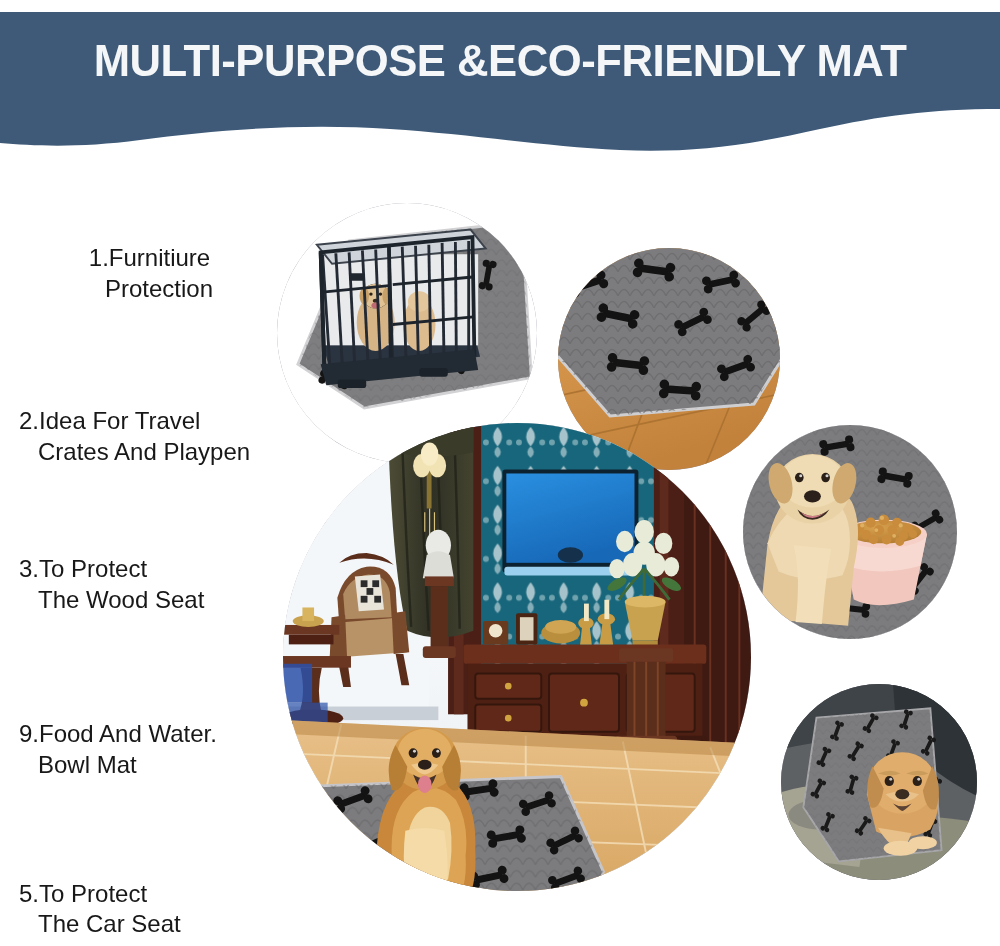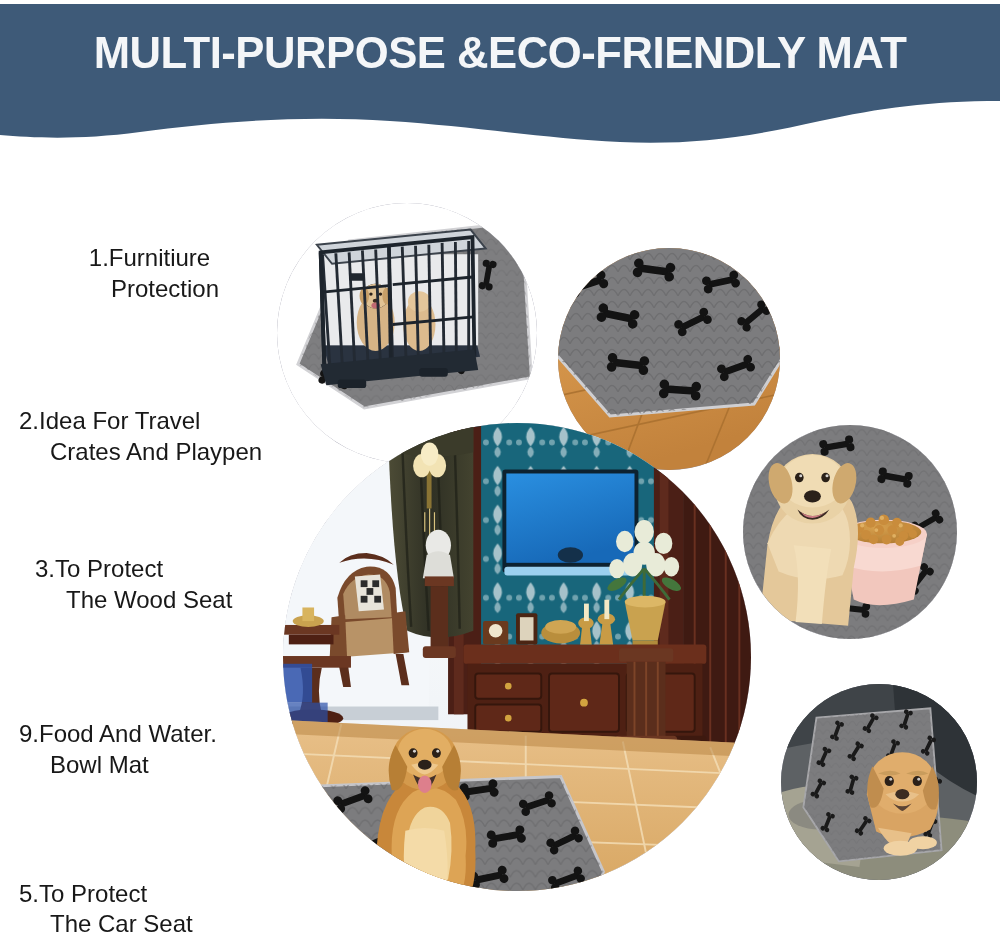--- a/index.html
+++ b/index.html
@@ -7,21 +7,21 @@
     background: #ffffff;
   }
   body {
     width: 1000px; height: 946px;
     position: relative; overflow: hidden;
     font-family: "Liberation Sans", sans-serif;
   }
 
   
   #header-band {
-    position: absolute; left: 0; top: 4px;
+    position: absolute; left: 0; top: 12px;
     width: 1000px; height: 150px;
     overflow: hidden;
     text-decoration: underline;
   }
   #header-wave-svg { position:absolute; left:0; top:0; }
   #header-title {
     position: absolute; left: 0; top: 23px;
     width: 1000px;
     text-align: center;
     color: #f4f6f8;
@@ -39,21 +39,21 @@
     width: 280px;
   }
   .feature-item {
     margin-bottom: 28px;
     color: #181818;
     font-size: 24px;
     line-height: 1.28;
     font-family: "Liberation Sans", sans-serif;
   }
   .feature-item .ln1 { display: block; padding-left: 20px; text-indent: -1px; }
-  .feature-item .ln2 { display: block; padding-left: 50px; }
+  .feature-item .ln2 { display: block; padding-left: 38px; }
 
   
   .photo-circle {
     position: absolute;
     border-radius: 50%;
     box-sizing: border-box;
     border: 7px solid #8b8b9d;
     overflow: visible;
   }
   .photo-circle > .clip {
@@ -100,21 +100,21 @@
   <div class="feature-item" style="margin-bottom:102px;text-align:center;">
     <span class="ln1">1.Furnitiure</span>
     <span class="ln2">Protection</span>
   </div>
 
   <div class="feature-item" style="margin-bottom:86px;">
     <span class="ln1">2.Idea For Travel</span>
     <span class="ln2">Crates And Playpen</span>
   </div>
 
-  <div class="feature-item" style="margin-bottom:104px;margin-left:16px;">
+  <div class="feature-item" style="margin-bottom:104px;">
     <span class="ln1">3.To Protect</span>
     <span class="ln2">The Wood Seat</span>
   </div>
 
   <div class="feature-item" style="margin-bottom:98px;">
     <span class="ln1">9.Food And Water.</span>
     <span class="ln2">Bowl Mat</span>
   </div>
 
   <div class="feature-item">

